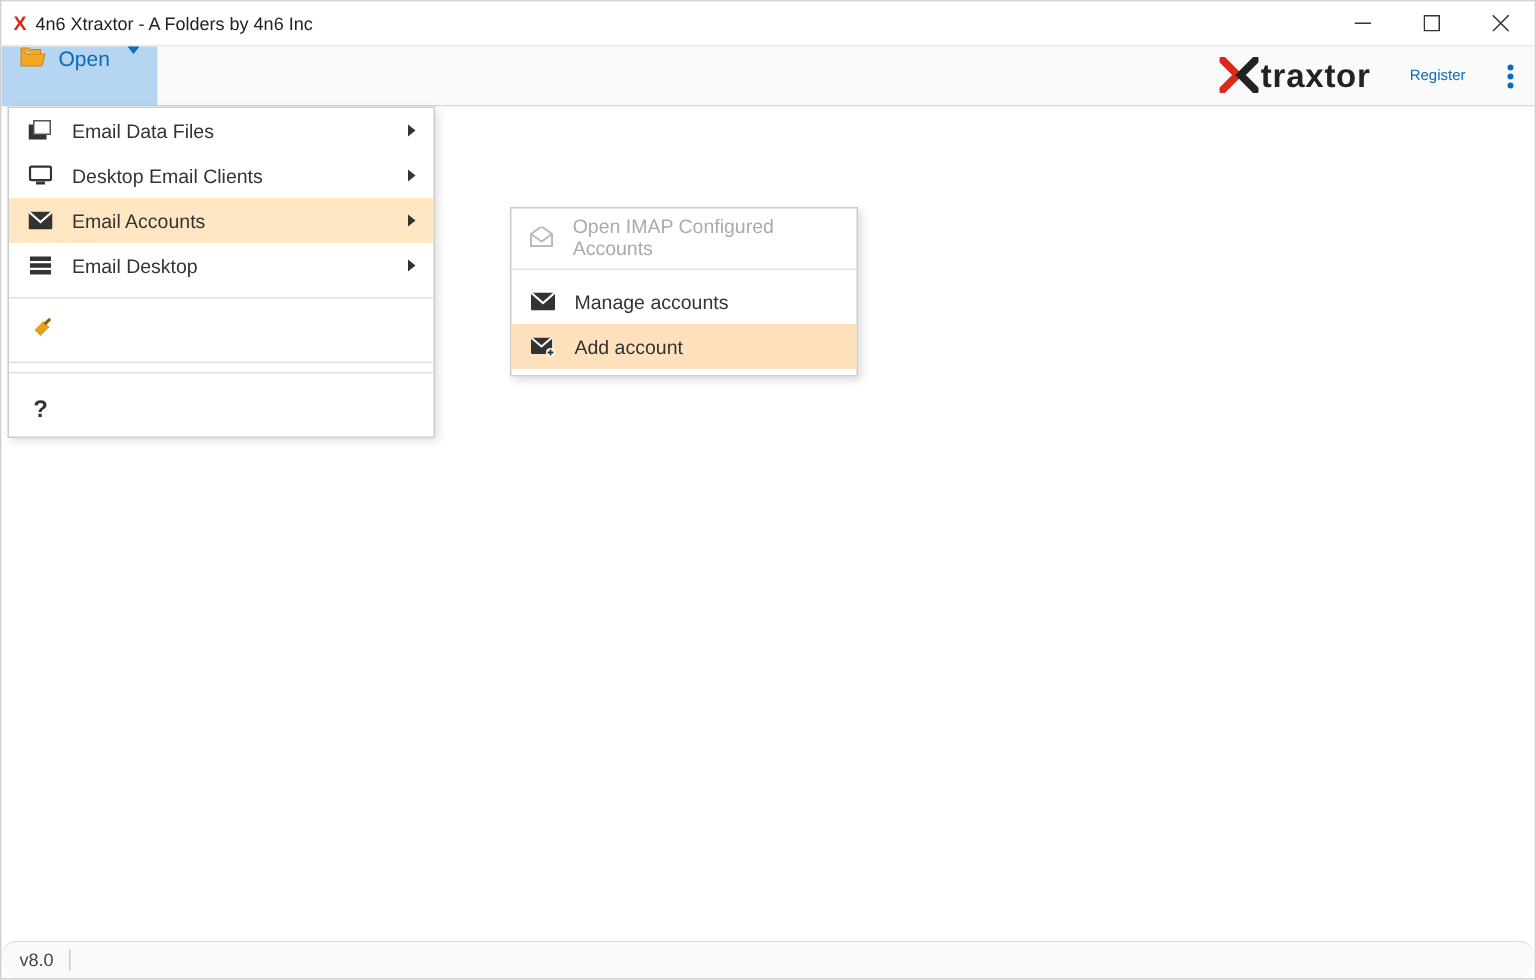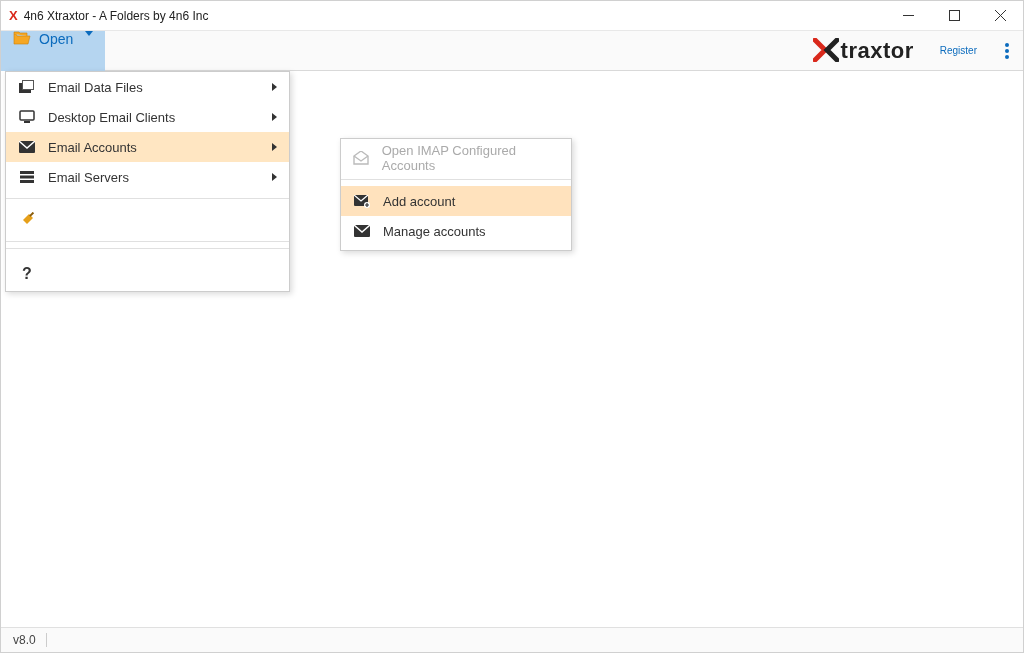--- a/index.html
+++ b/index.html
@@ -133,20 +133,21 @@
       position: absolute;
       left: 0; right: 0; bottom: 0;
       height: 25px;
       border-top: 1px solid #e0e0e0;
       display: flex;
       align-items: center;
       padding: 0 12px;
       font-size: 12px;
       color: #444;
       background: #fafafa;
+      border-radius: 11px;
     }
     .statusbar .divider { width: 1px; height: 14px; background: #ccc; margin: 0 10px; }
     .app-icon-x {
       font-weight: bold;
       font-size: 13px;
       margin-right: 6px;
     }
     .app-icon-x .red { color: #d9291c; }
   </style>
 </head>
@@ -239,21 +240,21 @@
     <span class="mi-arrow"></span>
   </div>
   <div class="menu-item">
     <span class="mi-icon">
       <svg width="16" height="14" viewBox="0 0 16 14">
           <rect x="1" y="1" width="14" height="3" fill="#333"></rect>
           <rect x="1" y="5.5" width="14" height="3" fill="#333"></rect>
           <rect x="1" y="10" width="14" height="3" fill="#333"></rect>
         </svg>
     </span>
-    <span class="mi-label">Email Servers</span>
+    <span class="mi-label">Email Desktop</span>
     <span class="mi-arrow"></span>
   </div>
   <div class="menu-sep"></div>
   <div class="menu-item">
     <span class="mi-icon">
       <svg width="16" height="16" viewBox="0 0 16 16">
           <path d="M10 2 L14 6 L8 12 L4 8 Z" fill="#e6a01a"></path>
           <rect x="12" y="0" width="2" height="5" transform="rotate(45 13 2)" fill="#8a5c0a"></rect>
         </svg>
     </span>
@@ -271,38 +272,38 @@
   <div class="sub-item disabled">
     <span class="si-icon">
       <svg width="16" height="14" viewBox="0 0 16 14">
           <path d="M1 5 L8 0 L15 5 L15 13 L1 13 Z" fill="none" stroke="#bbb" stroke-width="1.4"></path>
           <path d="M1 5 L8 10 L15 5" fill="none" stroke="#bbb" stroke-width="1.4"></path>
         </svg>
     </span>
     <span>Open IMAP Configured Accounts</span>
   </div>
   <div class="submenu-sep"></div>
+  <div class="sub-item">
+    <span class="si-icon">
+      <svg width="16" height="12" viewBox="0 0 16 12">
+          <rect x="0" y="0" width="16" height="12" rx="1" fill="#333"></rect>
+          <path d="M0 0 L8 7 L16 0" stroke="#fff" stroke-width="1.4" fill="none"></path>
+        </svg>
+    </span>
+    <span>Manage accounts</span>
+  </div>
   <div class="sub-item hovered">
     <span class="si-icon">
       <svg width="16" height="13" viewBox="0 0 16 13">
           <rect x="0" y="0" width="14" height="11" rx="1" fill="#333"></rect>
           <path d="M0 0 L7 6 L14 0" stroke="#fff" stroke-width="1.3" fill="none"></path>
           <circle cx="13" cy="10" r="3" fill="#fff"></circle>
           <path d="M13 8 L13 12 M11 10 L15 10" stroke="#333" stroke-width="1.2"></path>
         </svg>
     </span>
     <span>Add account</span>
   </div>
-  <div class="sub-item">
-    <span class="si-icon">
-      <svg width="16" height="12" viewBox="0 0 16 12">
-          <rect x="0" y="0" width="16" height="12" rx="1" fill="#333"></rect>
-          <path d="M0 0 L8 7 L16 0" stroke="#fff" stroke-width="1.4" fill="none"></path>
-        </svg>
-    </span>
-    <span>Manage accounts</span>
-  </div>
 </div>
 
 <div class="statusbar">
   <span>v8.0</span>
   <span class="divider"></span>
 </div>
 
 </body></html>

